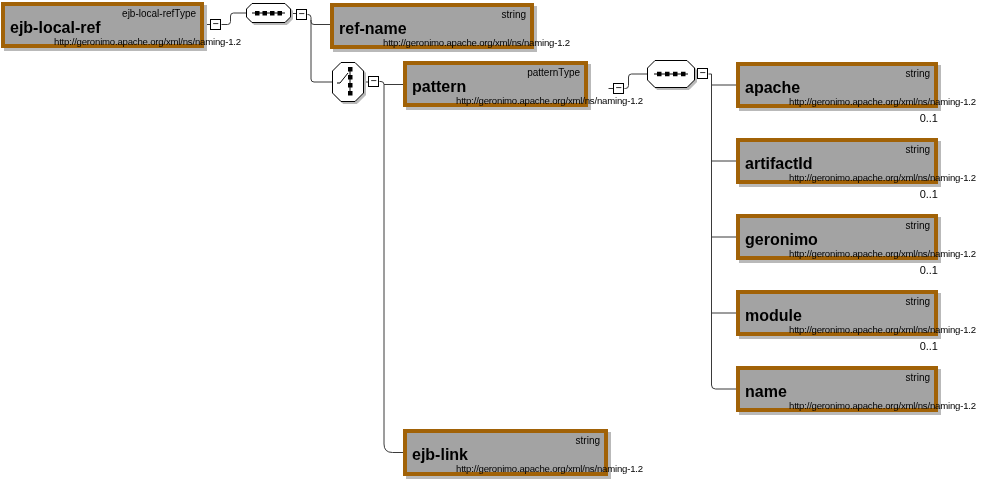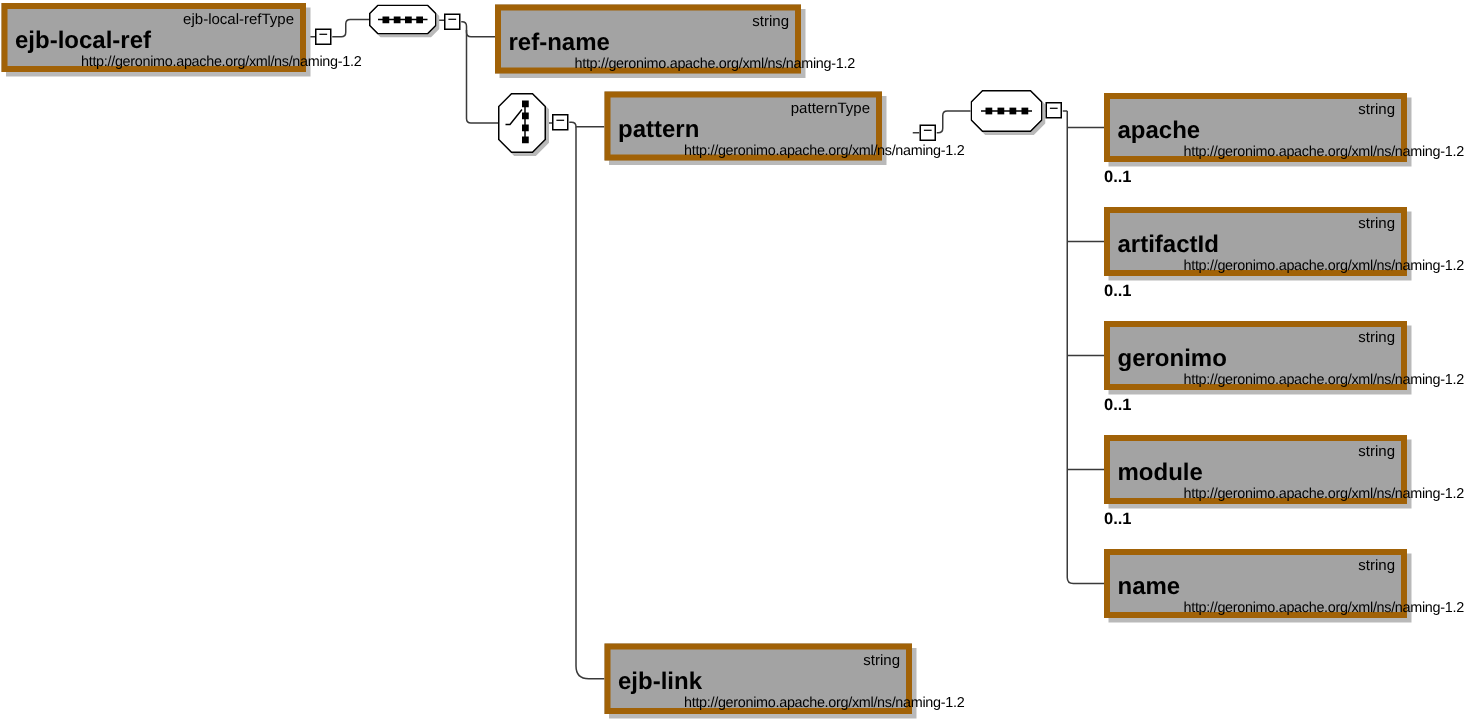--- a/index.html
+++ b/index.html
@@ -29,23 +29,22 @@
   .nname {
     position: absolute; left: 5px; top: 13px;
     font-size: 16px; font-weight: bold; color: #000; white-space: nowrap;
   }
   .nns {
     position: absolute; left: 5px; top: 30px;
     font-size: 9.6px; letter-spacing: -0.2px; color: #000; white-space: nowrap; padding-left: 44px;
   }
   .occ {
     position: absolute; width: 202px; left: 736px;
-    text-align: left; font-size: 11px; color: #000;
+    text-align: right; font-size: 11px; color: #000;
     z-index: 2;
-    font-weight: bold;
   }
   .minus {
     position: absolute; width: 11px; height: 11px;
     border: 1px solid #000; background: #fff;
     font-size: 10px; line-height: 8px; text-align: center;
     color: #000; z-index: 3; cursor: pointer;
     font-family: "DejaVu Sans Mono", monospace;
   }
   .compositor { position: absolute; z-index: 2; cursor: pointer; }
   .compositor svg { display: block; filter: drop-shadow(2.5px 2.5px 0 #b9b9b9); }

